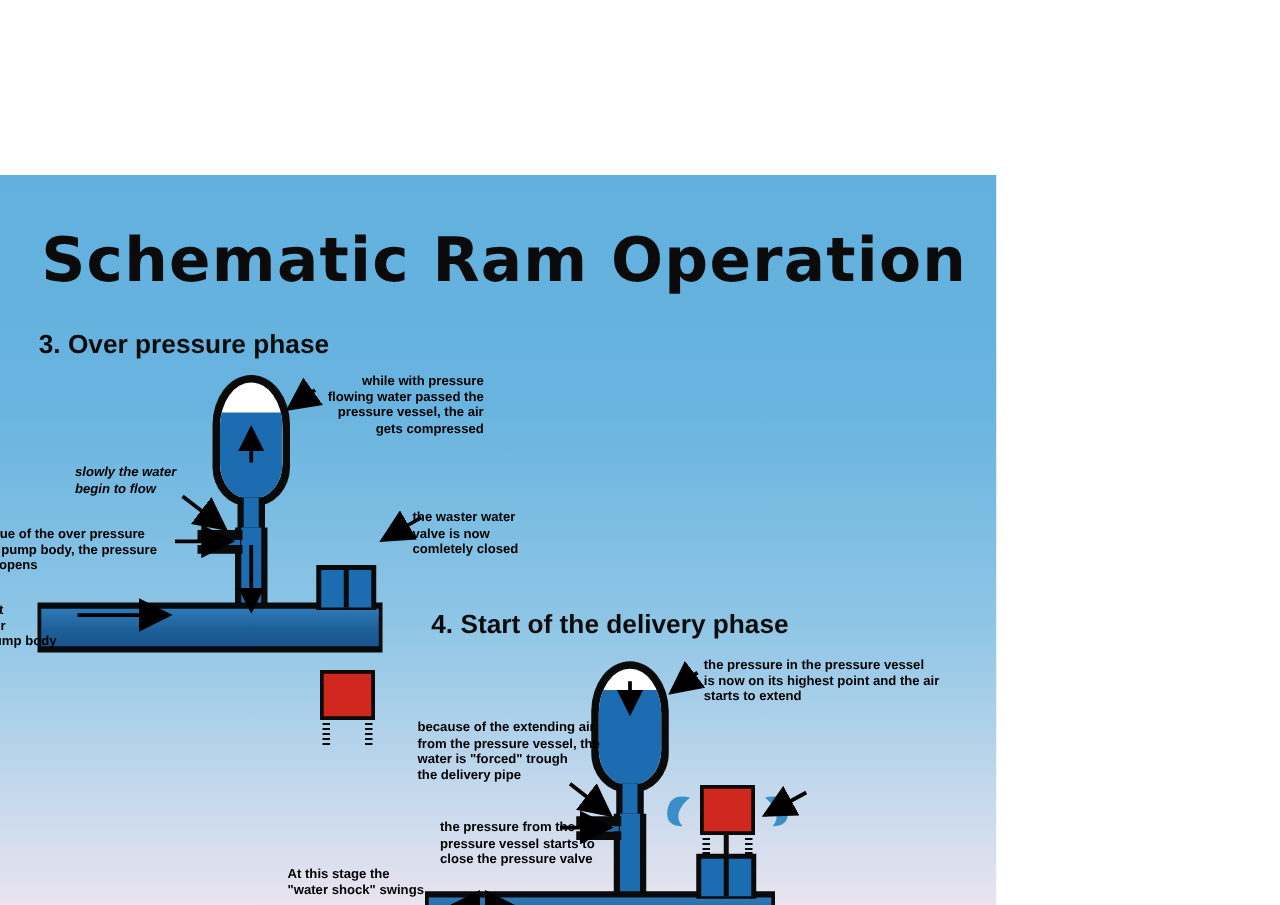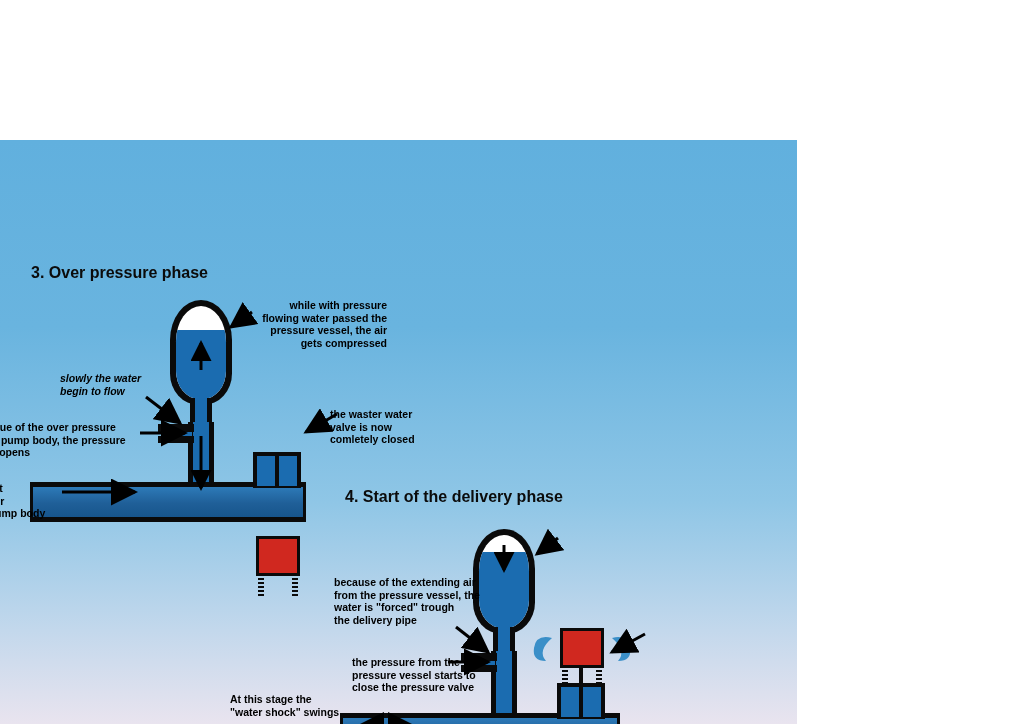--- a/index.html
+++ b/index.html
@@ -17,21 +17,21 @@
   }
 
   
   #title{
     position:absolute;left:33px;top:40px;
     font-family:"DejaVu Sans", sans-serif;
     font-weight:bold;font-size:49px;color:#0b0b0b;letter-spacing:1px;
     white-space:nowrap;
   }
   .phase-head{
-    position:absolute;font-weight:bold;font-size:16px;color:#0b0b0b;
+    position:absolute;font-weight:bold;font-size:21px;color:#0b0b0b;
     white-space:nowrap;font-family:"Liberation Sans", sans-serif;
   }
   #head3{left:31px;top:124px;}
   #head4{left:345px;top:348px;}
 
   
   .note{
     position:absolute;font-weight:bold;font-size:10.5px;line-height:12.6px;
     color:#000;font-family:"Liberation Sans", sans-serif;white-space:pre-line;
   }
@@ -68,20 +68,21 @@
   
   svg.ov{position:absolute;left:0;top:0;overflow:visible;}
 </style>
 </head>
 <body>
 
 <div id="page">
 
   <div id="slide">
 
+    <div id="title">Schematic Ram Operation</div>
 
     <div class="phase-head" id="head3">3. Over pressure phase</div>
 
     <div class="vessel" style="left:170px;top:160px;width:62px;height:105px;">
       <div class="shell"></div>
       <div class="inner">
         <div class="water" style="height:74%;"></div>
       </div>
     </div>
 
@@ -181,20 +182,23 @@
     <div class="shape" style="left:562px;top:526px;width:6px;height:20px;
                 background:repeating-linear-gradient(to bottom,#0a0a0a 0 2px,transparent 2px 4px);"></div>
     <div class="shape" style="left:596px;top:526px;width:6px;height:20px;
                 background:repeating-linear-gradient(to bottom,#0a0a0a 0 2px,transparent 2px 4px);"></div>
 
     <svg class="ov" width="797" height="584">
       <path d="M552 498 q-16 -4 -18 10 q-2 13 12 13 q-9 -10 6 -23 z" fill="#3a8fc8"></path>
       <path d="M612 498 q16 -4 18 10 q2 13 -12 13 q9 -10 -6 -23 z" fill="#3a8fc8"></path>
     </svg>
 
+    <div class="note" style="left:563px;top:386px;width:230px;">the pressure in the pressure vessel
+is now on its highest point and the air
+starts to extend</div>
     <div class="note" style="left:318px;top:436px;width:170px;margin-left:16px;">because of the extending air
 from the pressure vessel, the
 water is "forced" trough
 the delivery pipe</div>
     <div class="note" style="left:352px;top:516px;width:150px;">the pressure from the
 pressure vessel starts to
 close the pressure valve</div>
     <div class="note" style="left:230px;top:553px;width:120px;">At this stage the
 "water shock" swings</div>
 

